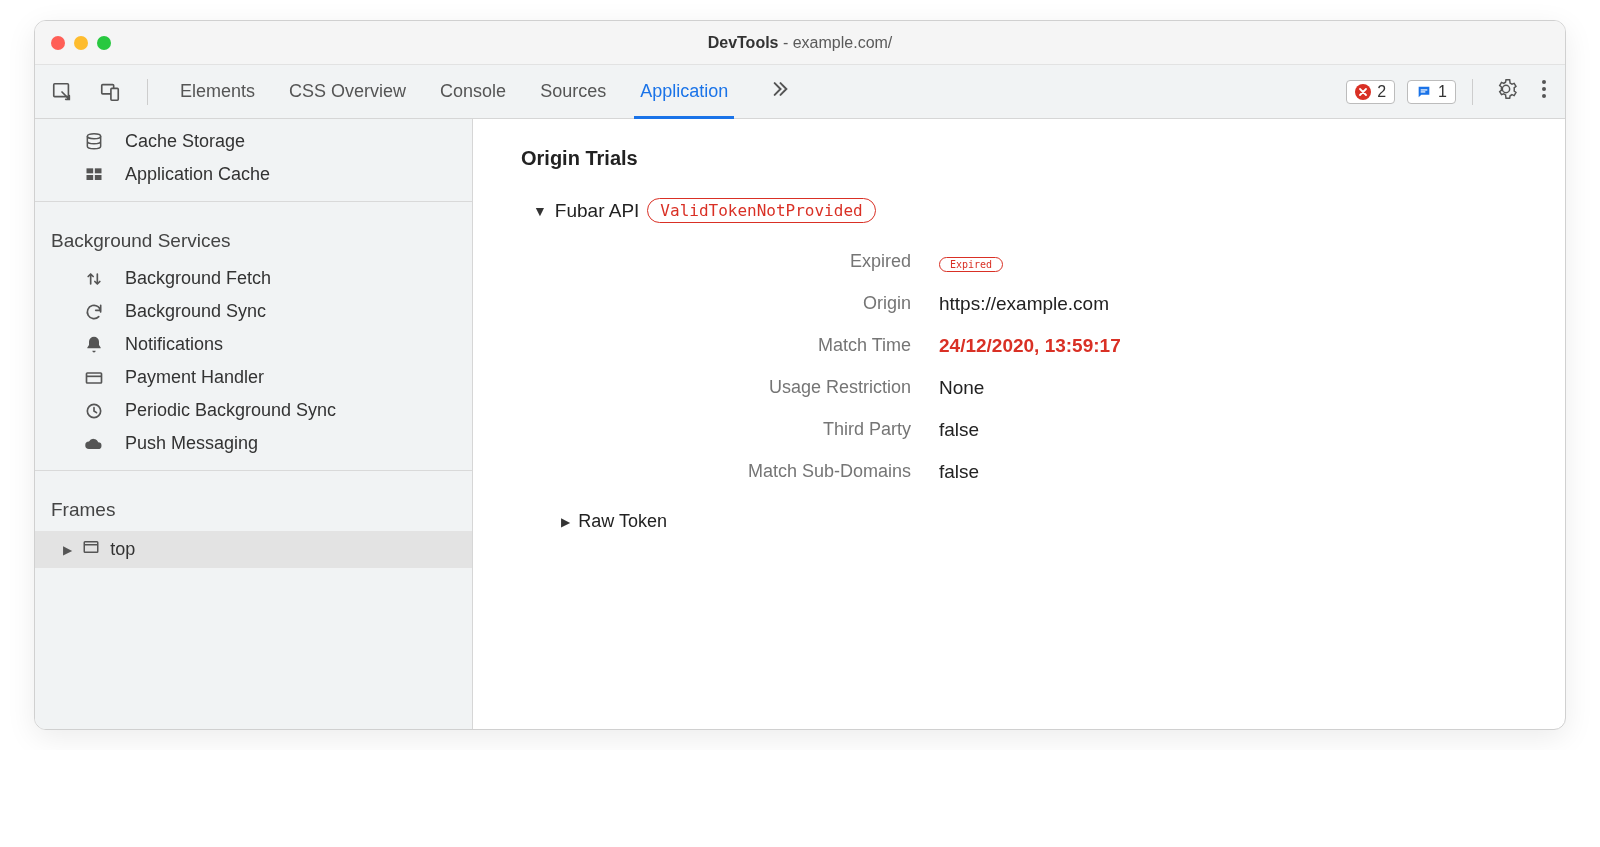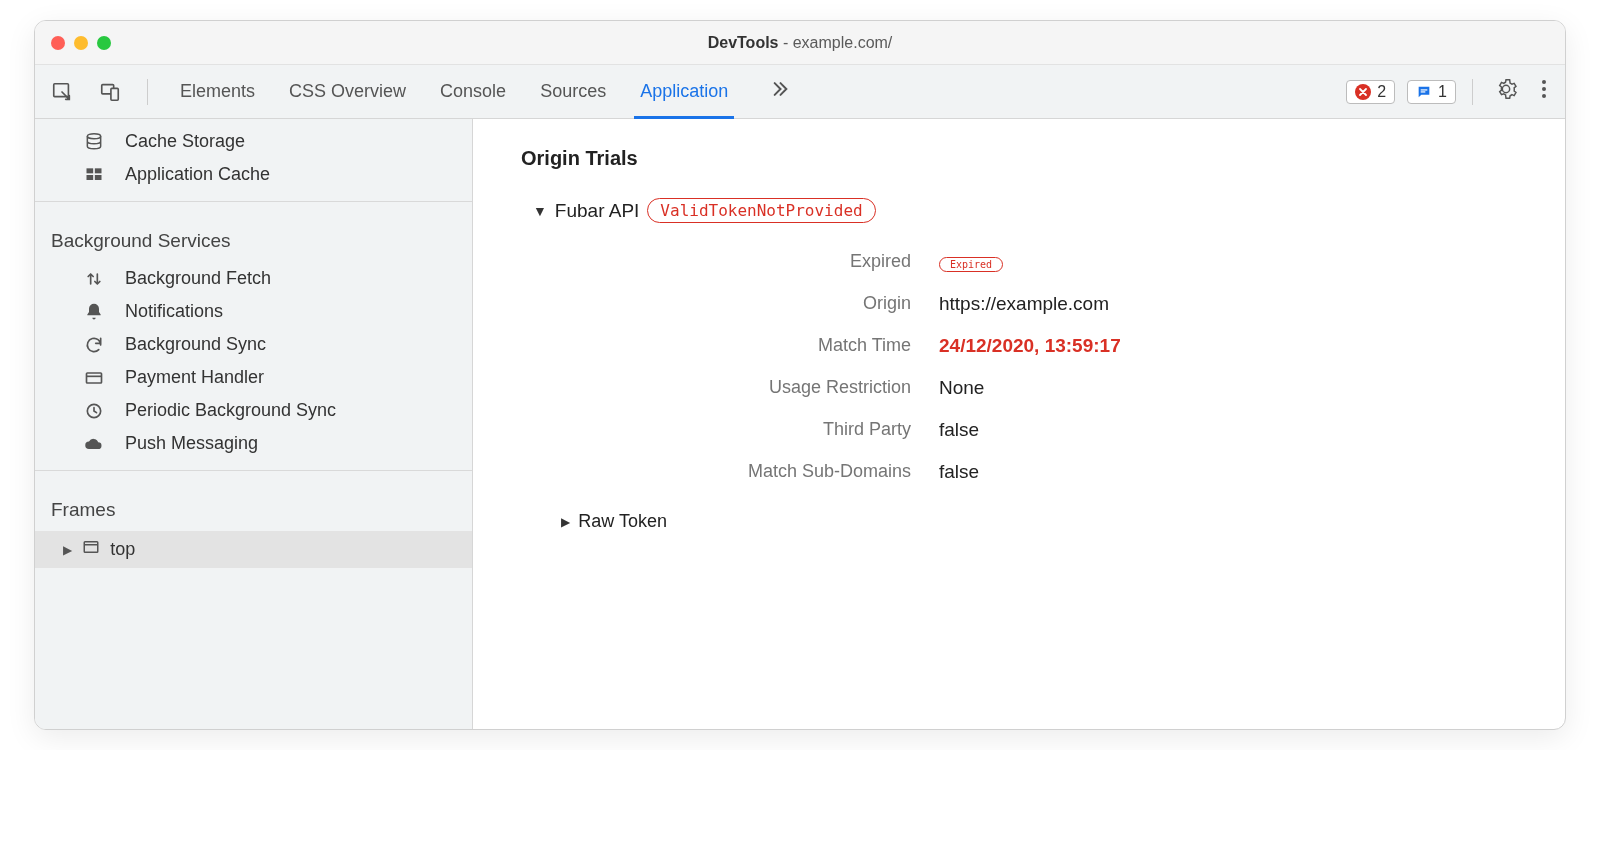--- a/index.html
+++ b/index.html
@@ -220,33 +220,33 @@
       <div class="side-item">
         <span class="ico">
           <svg width="20" height="20" viewBox="0 0 24 24" fill="none" stroke="currentColor" stroke-width="2">
               <path d="M8 18V6M8 6l-3 3M8 6l3 3M16 6v12M16 18l-3-3M16 18l3-3" stroke-linecap="round"></path>
             </svg>
         </span>
         <span>Background Fetch</span>
       </div>
       <div class="side-item">
         <span class="ico">
+          <svg width="20" height="20" viewBox="0 0 24 24" fill="none" stroke="currentColor" stroke-width="2">
+              <path d="M20 12a8 8 0 10-2.3 5.6M20 4v6h-6" stroke-linecap="round"></path>
+            </svg>
+        </span>
+        <span>Background Sync</span>
+      </div>
+      <div class="side-item">
+        <span class="ico">
           <svg width="20" height="20" viewBox="0 0 24 24" fill="currentColor">
               <path d="M12 2a6 6 0 00-6 6v4l-2 3v1h16v-1l-2-3V8a6 6 0 00-6-6zM10 19a2 2 0 004 0h-4z"></path>
             </svg>
         </span>
         <span>Notifications</span>
-      </div>
-      <div class="side-item">
-        <span class="ico">
-          <svg width="20" height="20" viewBox="0 0 24 24" fill="none" stroke="currentColor" stroke-width="2">
-              <path d="M20 12a8 8 0 10-2.3 5.6M20 4v6h-6" stroke-linecap="round"></path>
-            </svg>
-        </span>
-        <span>Background Sync</span>
       </div>
       <div class="side-item">
         <span class="ico">
           <svg width="20" height="20" viewBox="0 0 24 24" fill="none" stroke="currentColor" stroke-width="2">
               <rect x="3" y="6" width="18" height="12" rx="1"></rect>
               <path d="M3 10h18"></path>
             </svg>
         </span>
         <span>Payment Handler</span>
       </div>

